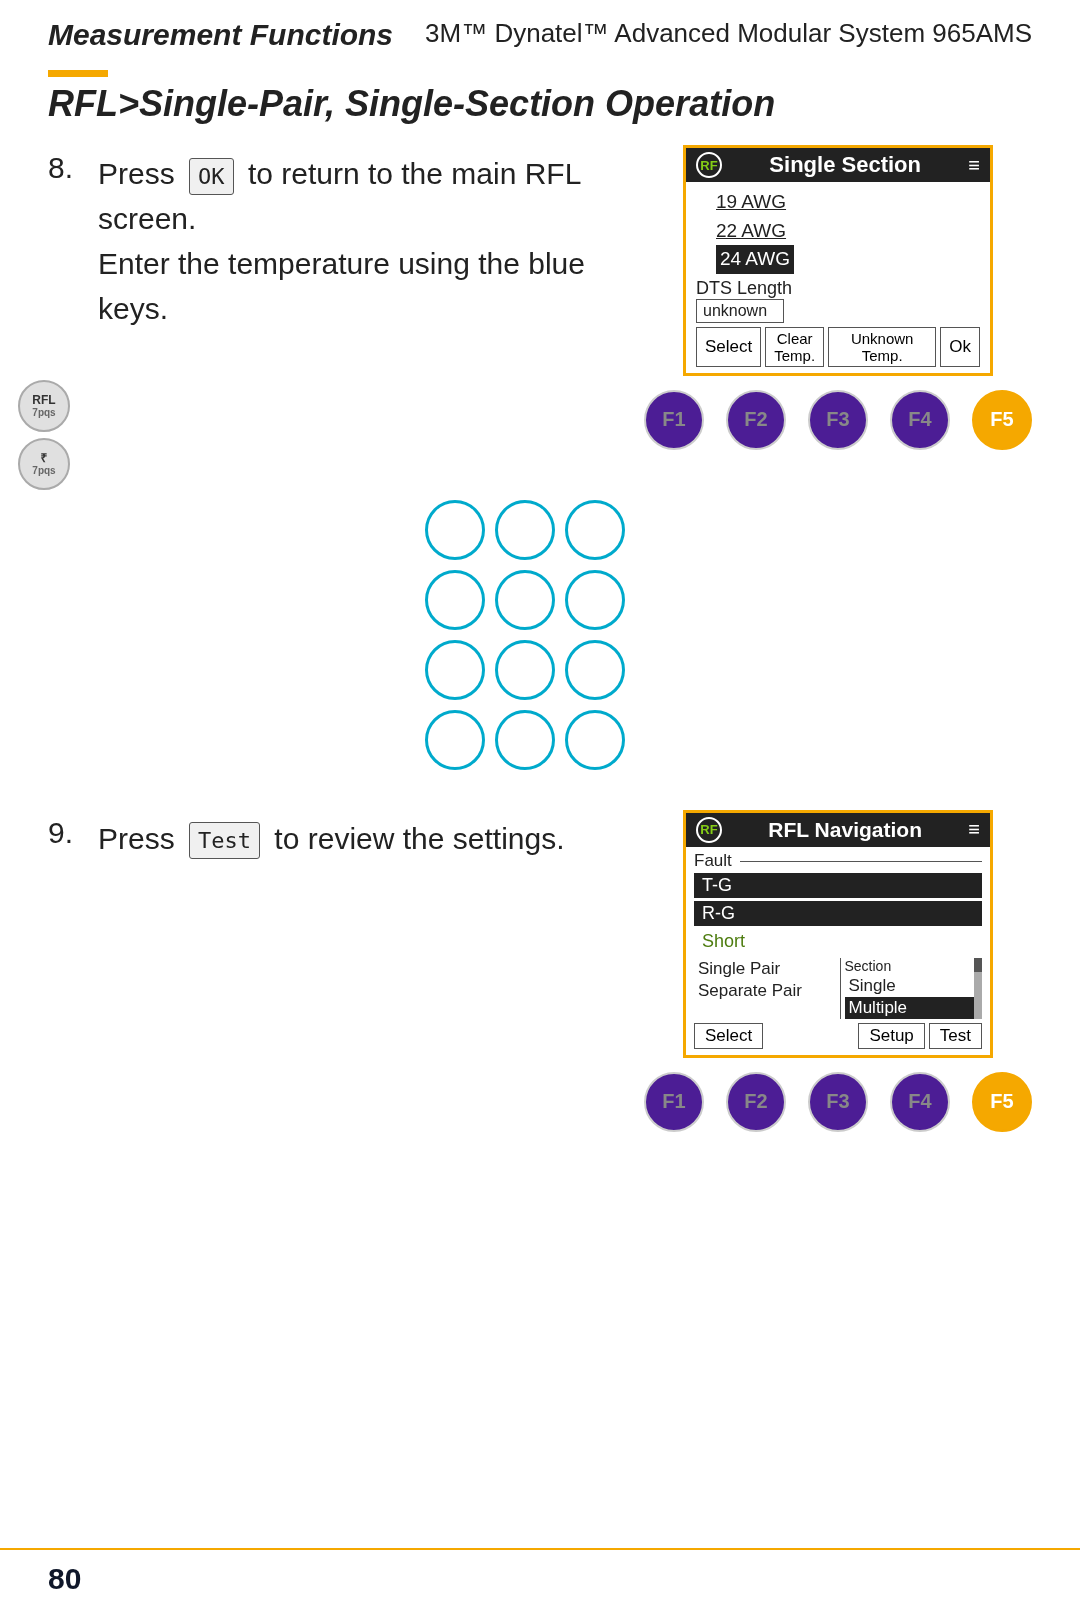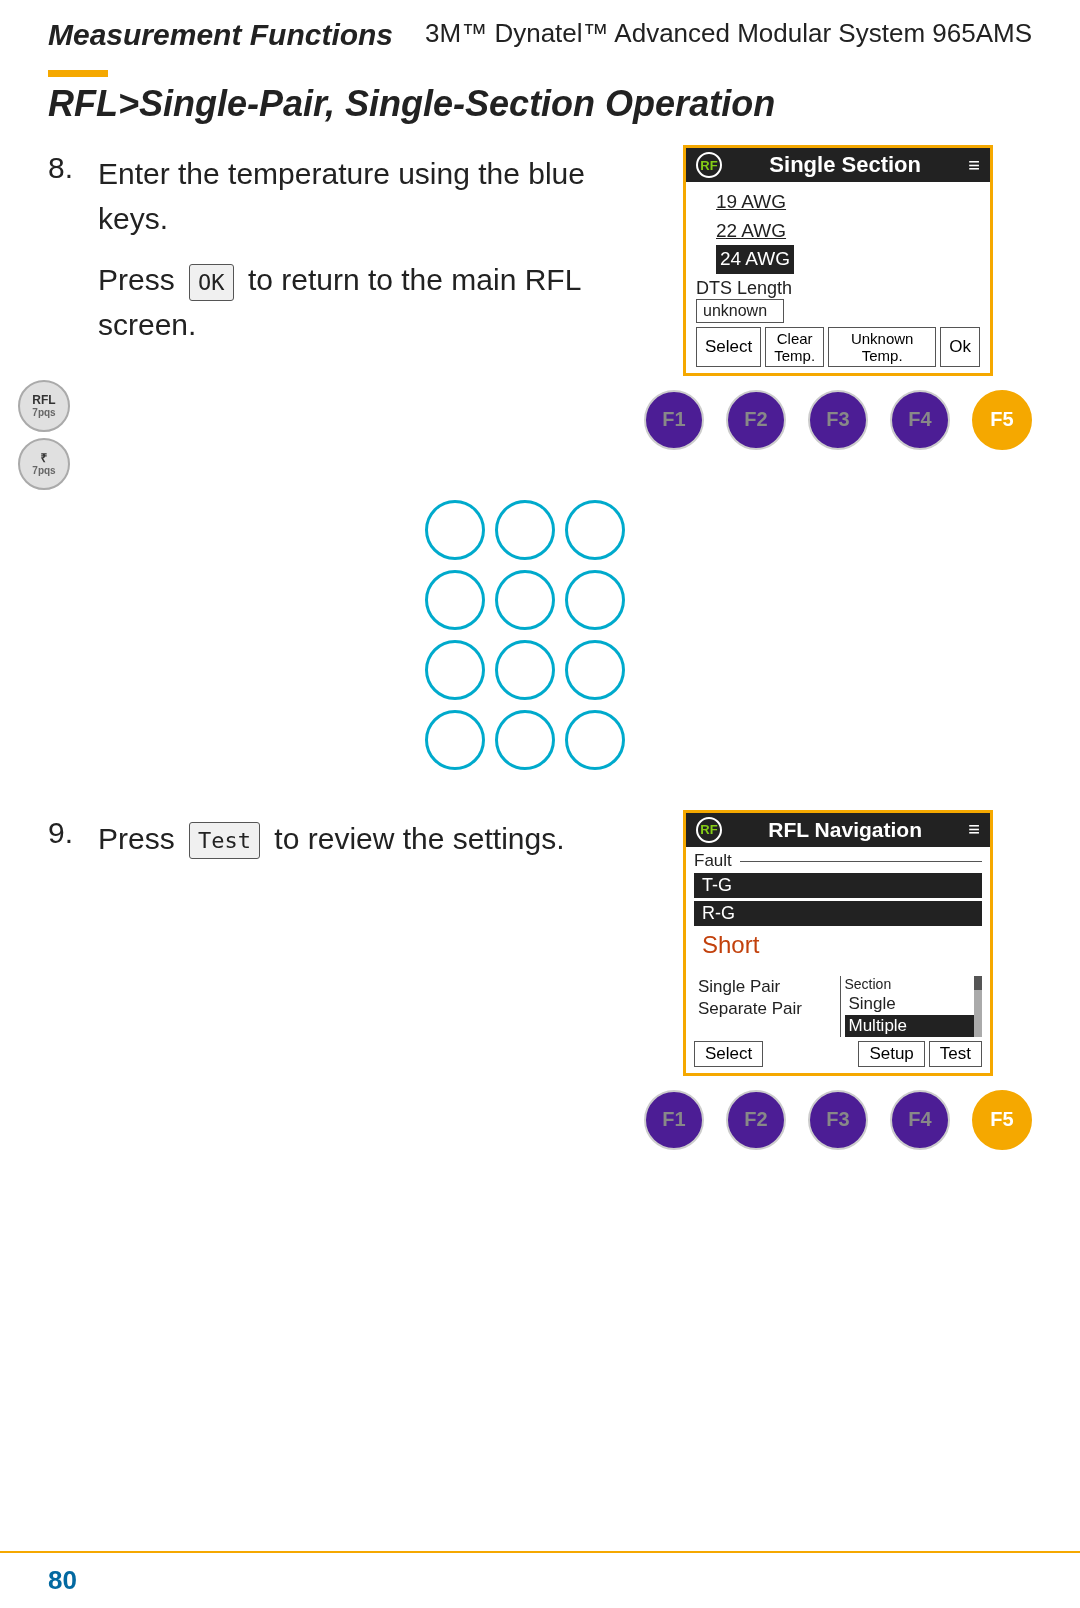--- a/index.html
+++ b/index.html
@@ -274,24 +274,24 @@
     .nav-item {
       background: #222;
       color: #fff;
       padding: 2px 8px;
       margin-bottom: 3px;
       font-size: 18px;
       display: block;
     }
     .nav-item-white {
       background: #fff;
-      color: #c2410c;
+      color: #4d7c0f;
       padding: 2px 8px;
-      margin-bottom: 15px;
-      font-size: 24px;
+      margin-bottom: 4px;
+      font-size: 18px;
       display: block;
       border: none;
     }
     .nav-columns {
       display: flex;
       gap: 0;
       margin-top: 2px;
     }
     .nav-col-left {
       flex: 1;
@@ -359,23 +359,23 @@
     }
 
     
     .footer {
       position: absolute;
       bottom: 0;
       left: 0;
       right: 0;
       border-top: 2px solid #f5a800;
       padding: 12px 48px;
-      font-size: 26px;
-      font-weight: bold;
-      color: #0369a1;
+      font-size: 30px;
+      font-weight: bold;
+      color: #0f172a;
     }
 
     .screen-dts-row {
       display: flex;
       align-items: flex-start;
       gap: 14px;
       margin-bottom: 4px;
     }
   </style>
 </head>
@@ -403,26 +403,26 @@
 </div>
 
 <div class="main-content">
 
   <div class="step-row">
 
     <div style="flex:1; padding-top:6px;">
       <div style="display:flex; gap:12px;">
         <span style="font-size:30px; min-width:38px;">8.</span>
         <div>
-          <div style="font-size:30px; line-height:1.5; margin-bottom:16px;">Enter the temperature using the blue keys.</div>
           <div style="font-size:30px; line-height:1.5;">
             <span>Press</span>
             <span class="key-badge" style="font-size:22px; margin:0 6px;">OK</span>
             <span>to return to the main RFL screen.</span>
           </div>
+          <div style="font-size:30px; line-height:1.5; margin-bottom:16px;">Enter the temperature using the blue keys.</div>
         </div>
       </div>
     </div>
 
     <div style="display:flex; flex-direction:column; align-items:center;">
       <div class="device-screen">
 
         <div class="screen-header">
           <div class="screen-header-icon">RF</div>
           <span style="font-size:22px; font-weight:bold;">Single Section</span>

